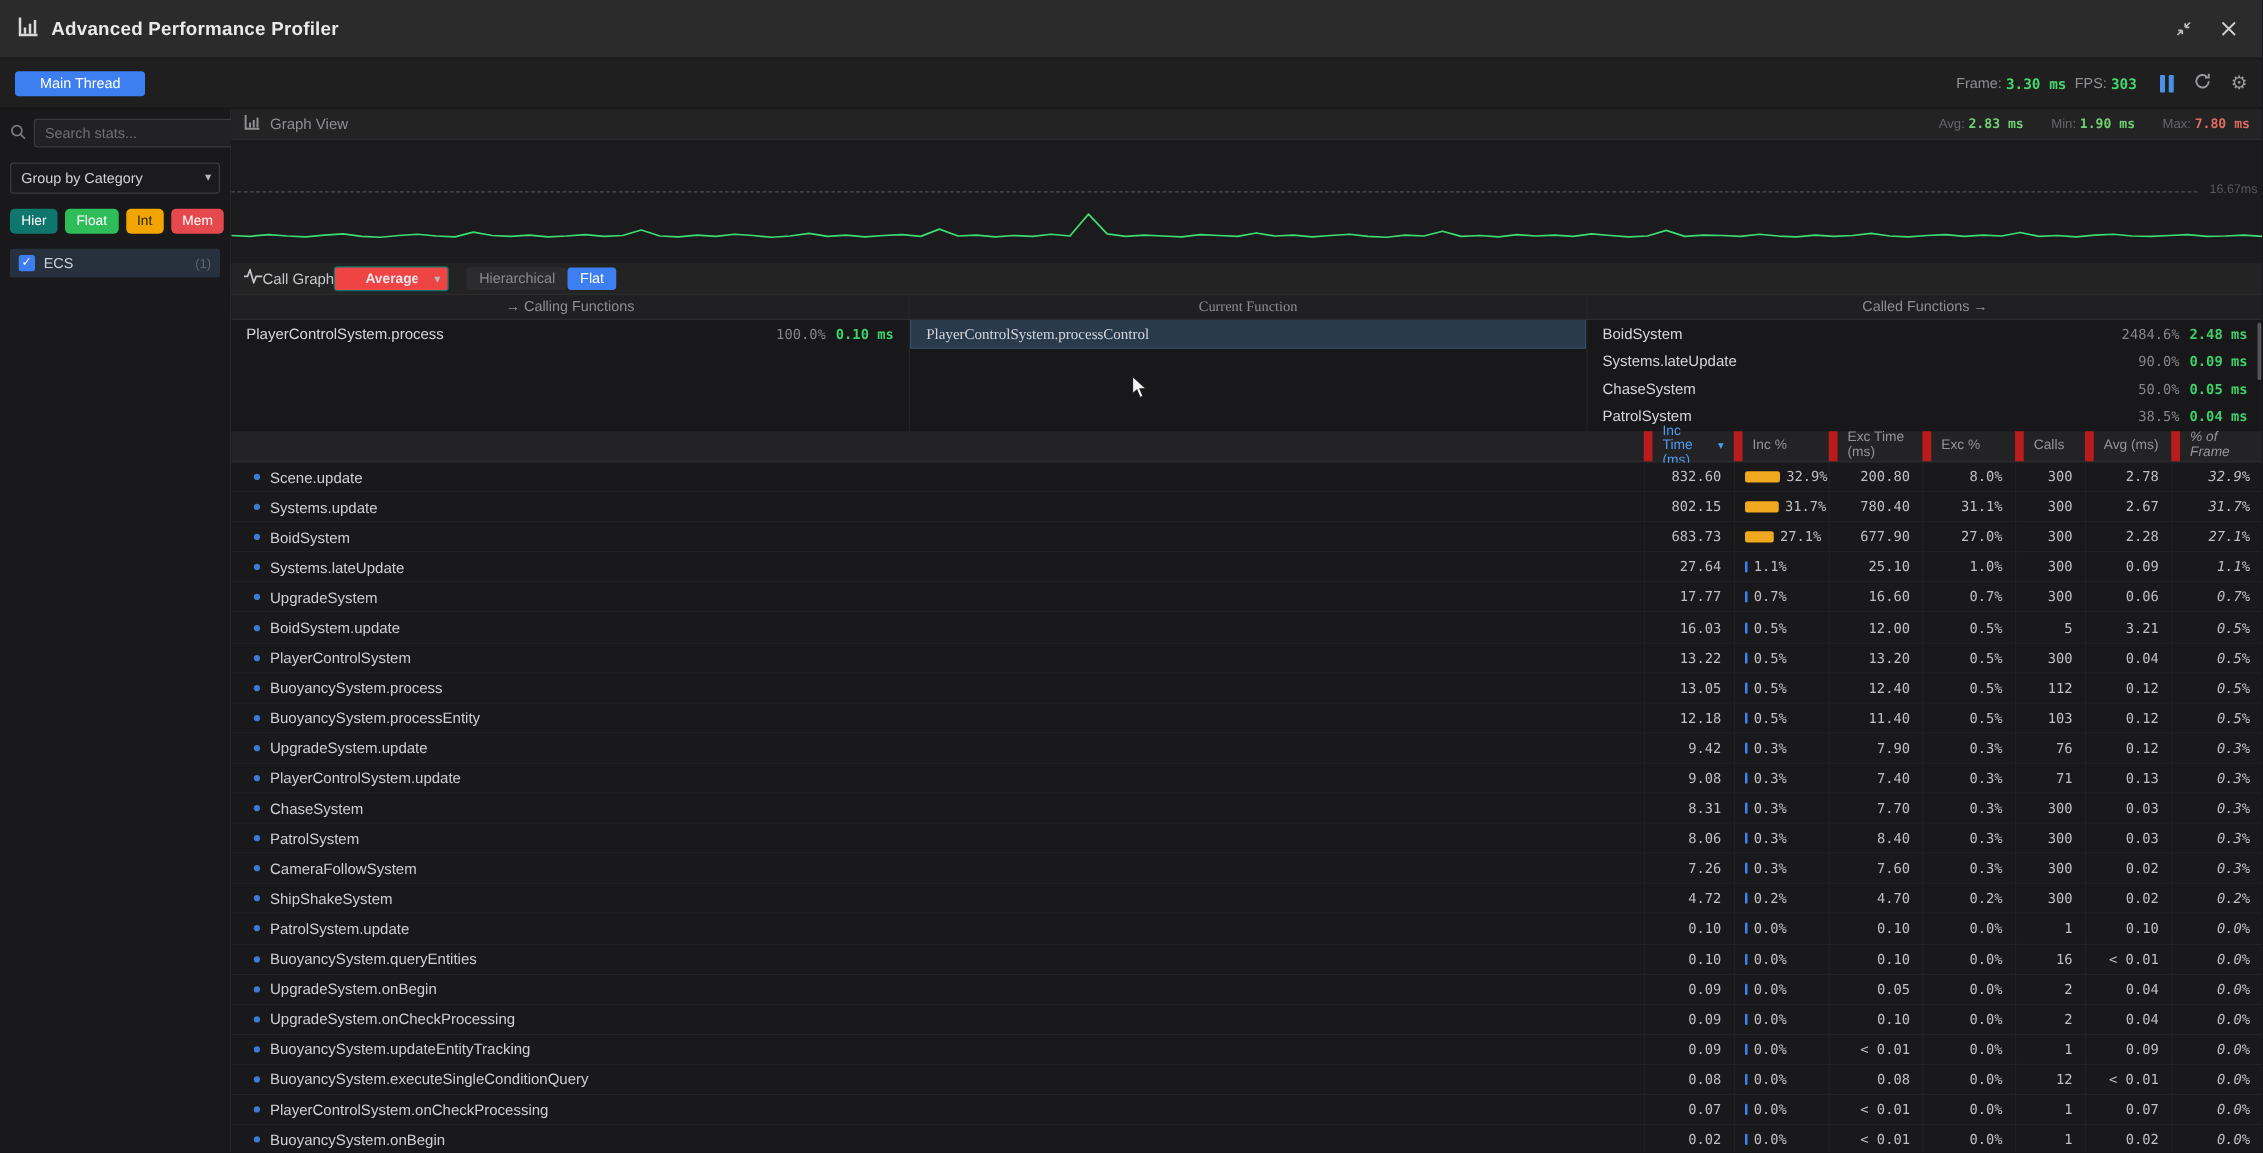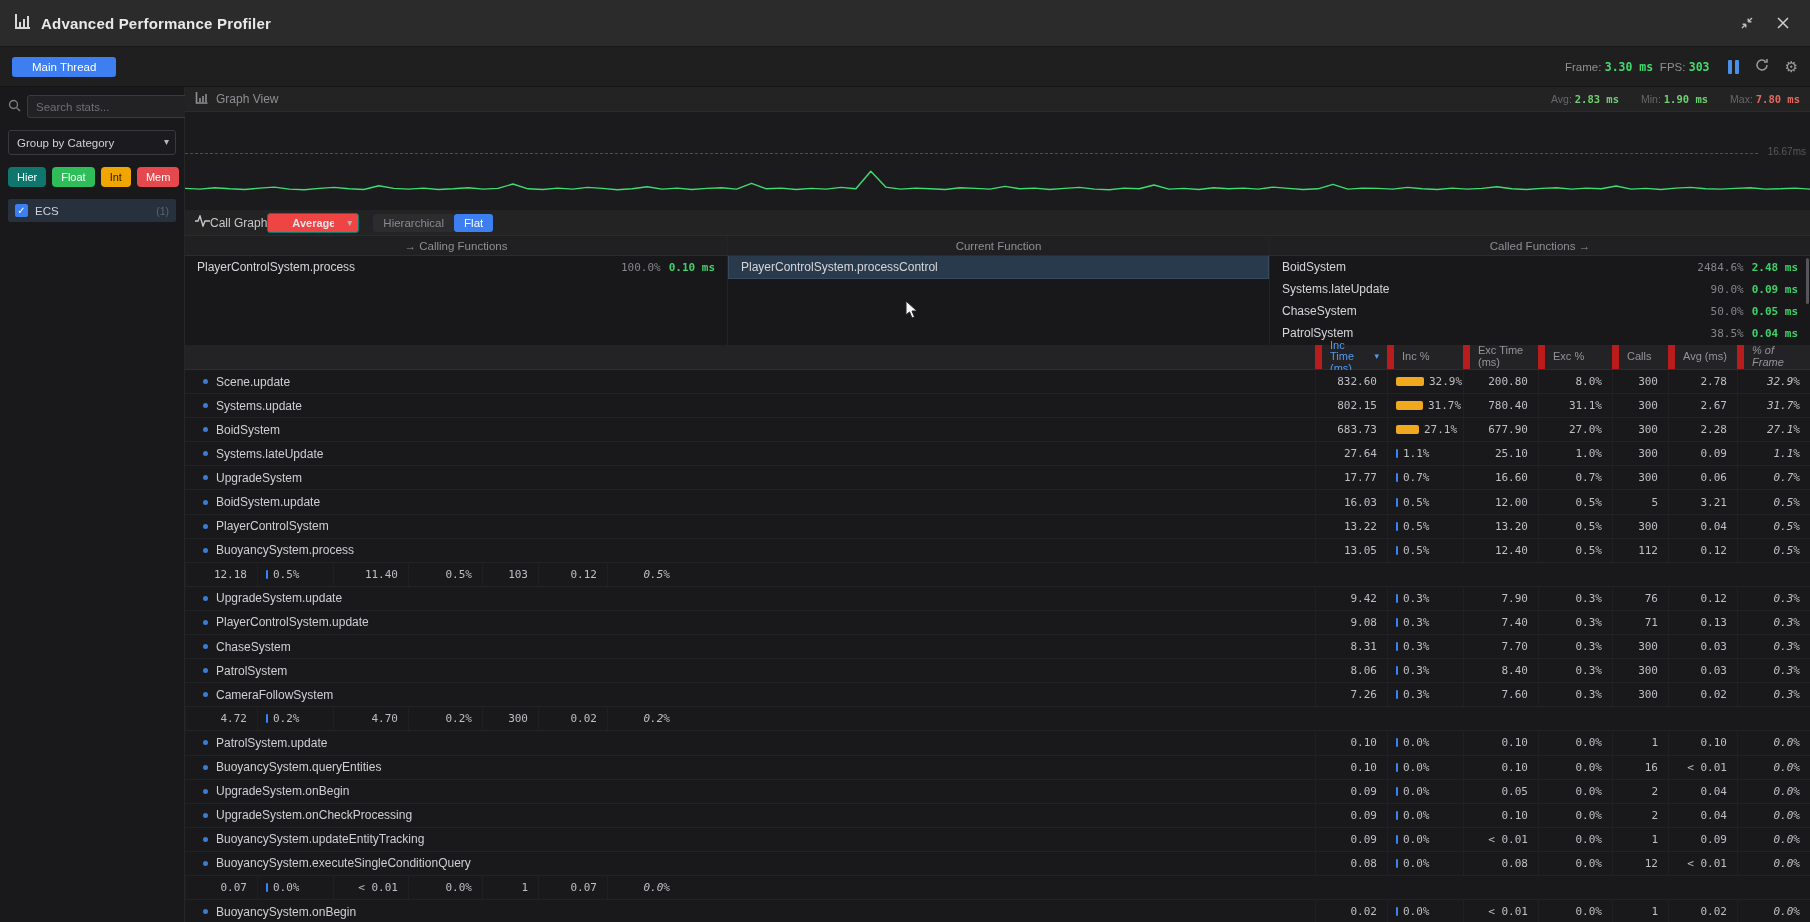--- a/index.html
+++ b/index.html
@@ -61,21 +61,21 @@
   .avg-wrap { position:relative; }
   .avg-select { width:92px; height:20px; background:#ef4444; border:1px solid #0f766e; border-radius:3px; color:#e6e6ea; font-weight:bold; font-size:11px; padding:0 24px; appearance:none; outline:none; }
   .toggle-btn { font-size:11.5px; padding:3px 10px; border-radius:3px; cursor:pointer; }
   .toggle-off { background:#2c2c2f; color:#8a8a90; }
   .toggle-on { background:#3d7ef0; color:#fff; }
   .cg-cols-header { height:20px; background:#202022; border-bottom:1px solid #2c2c2e; display:flex; }
   .cg-col-h { color:#8f8f93; font-size:11.5px; display:flex; align-items:center; justify-content:center; }
   .cg-body { height:89px; display:flex; overflow:hidden; background:#18181a; }
   .cg-col { overflow:hidden; position:relative; }
   .c1 { width:543px; border-right:1px solid #242427; }
-  .c2 { width:542px; border-right:1px solid #242427; }
+  .c2 { width:542px; border-right:1px solid #242427;font-family:Liberation Serif, serif; }
   .c3 { flex:1; }
   .cg-row { height:22px; display:flex; align-items:center; padding:0 12px; gap:8px; }
   .cg-name { flex:1; color:#d6d6da; font-size:12px; white-space:nowrap; overflow:hidden; }
   .cg-pct { color:#85858a; font-size:11px; font-family:"DejaVu Sans Mono", monospace; }
   .cg-time { color:#3fd06a; font-weight:bold; font-size:11px; font-family:"DejaVu Sans Mono", monospace; }
   .current-row { background:#2a3a4d; border:1px solid #35495f; height:24px; margin-top:-1px; }
   .cg-scrollthumb { position:absolute; right:1px; top:2px; width:3px; height:46px; background:#55555a; border-radius:2px; }
 
   
   .tbl-header { height:25px; background:#232325; border-bottom:1px solid #2e2e31; display:flex; align-items:stretch; }
@@ -397,20 +397,24 @@
             <span class="bar" style="width: 2px; background: rgb(59, 130, 246);"></span>
             <span>0.5%</span>
           </span>
           <span class="td w-exctime">12.40</span>
           <span class="td w-excpct">0.5%</span>
           <span class="td w-calls">112</span>
           <span class="td w-avg">0.12</span>
           <span class="td w-frame">0.5%</span>
         </div>
         <div class="trow">
+          <span class="td td-name">
+            <span class="bullet"></span>
+            <span>BuoyancySystem.processEntity</span>
+          </span>
           <span class="td w-inctime">12.18</span>
           <span class="td w-incpct td-incpct">
             <span class="bar" style="width: 2px; background: rgb(59, 130, 246);"></span>
             <span>0.5%</span>
           </span>
           <span class="td w-exctime">11.40</span>
           <span class="td w-excpct">0.5%</span>
           <span class="td w-calls">103</span>
           <span class="td w-avg">0.12</span>
           <span class="td w-frame">0.5%</span>
@@ -489,20 +493,24 @@
             <span class="bar" style="width: 2px; background: rgb(59, 130, 246);"></span>
             <span>0.3%</span>
           </span>
           <span class="td w-exctime">7.60</span>
           <span class="td w-excpct">0.3%</span>
           <span class="td w-calls">300</span>
           <span class="td w-avg">0.02</span>
           <span class="td w-frame">0.3%</span>
         </div>
         <div class="trow">
+          <span class="td td-name">
+            <span class="bullet"></span>
+            <span>ShipShakeSystem</span>
+          </span>
           <span class="td w-inctime">4.72</span>
           <span class="td w-incpct td-incpct">
             <span class="bar" style="width: 2px; background: rgb(59, 130, 246);"></span>
             <span>0.2%</span>
           </span>
           <span class="td w-exctime">4.70</span>
           <span class="td w-excpct">0.2%</span>
           <span class="td w-calls">300</span>
           <span class="td w-avg">0.02</span>
           <span class="td w-frame">0.2%</span>
@@ -597,20 +605,24 @@
             <span class="bar" style="width: 2px; background: rgb(59, 130, 246);"></span>
             <span>0.0%</span>
           </span>
           <span class="td w-exctime">0.08</span>
           <span class="td w-excpct">0.0%</span>
           <span class="td w-calls">12</span>
           <span class="td w-avg">&lt; 0.01</span>
           <span class="td w-frame">0.0%</span>
         </div>
         <div class="trow">
+          <span class="td td-name">
+            <span class="bullet"></span>
+            <span>PlayerControlSystem.onCheckProcessing</span>
+          </span>
           <span class="td w-inctime">0.07</span>
           <span class="td w-incpct td-incpct">
             <span class="bar" style="width: 2px; background: rgb(59, 130, 246);"></span>
             <span>0.0%</span>
           </span>
           <span class="td w-exctime">&lt; 0.01</span>
           <span class="td w-excpct">0.0%</span>
           <span class="td w-calls">1</span>
           <span class="td w-avg">0.07</span>
           <span class="td w-frame">0.0%</span>

